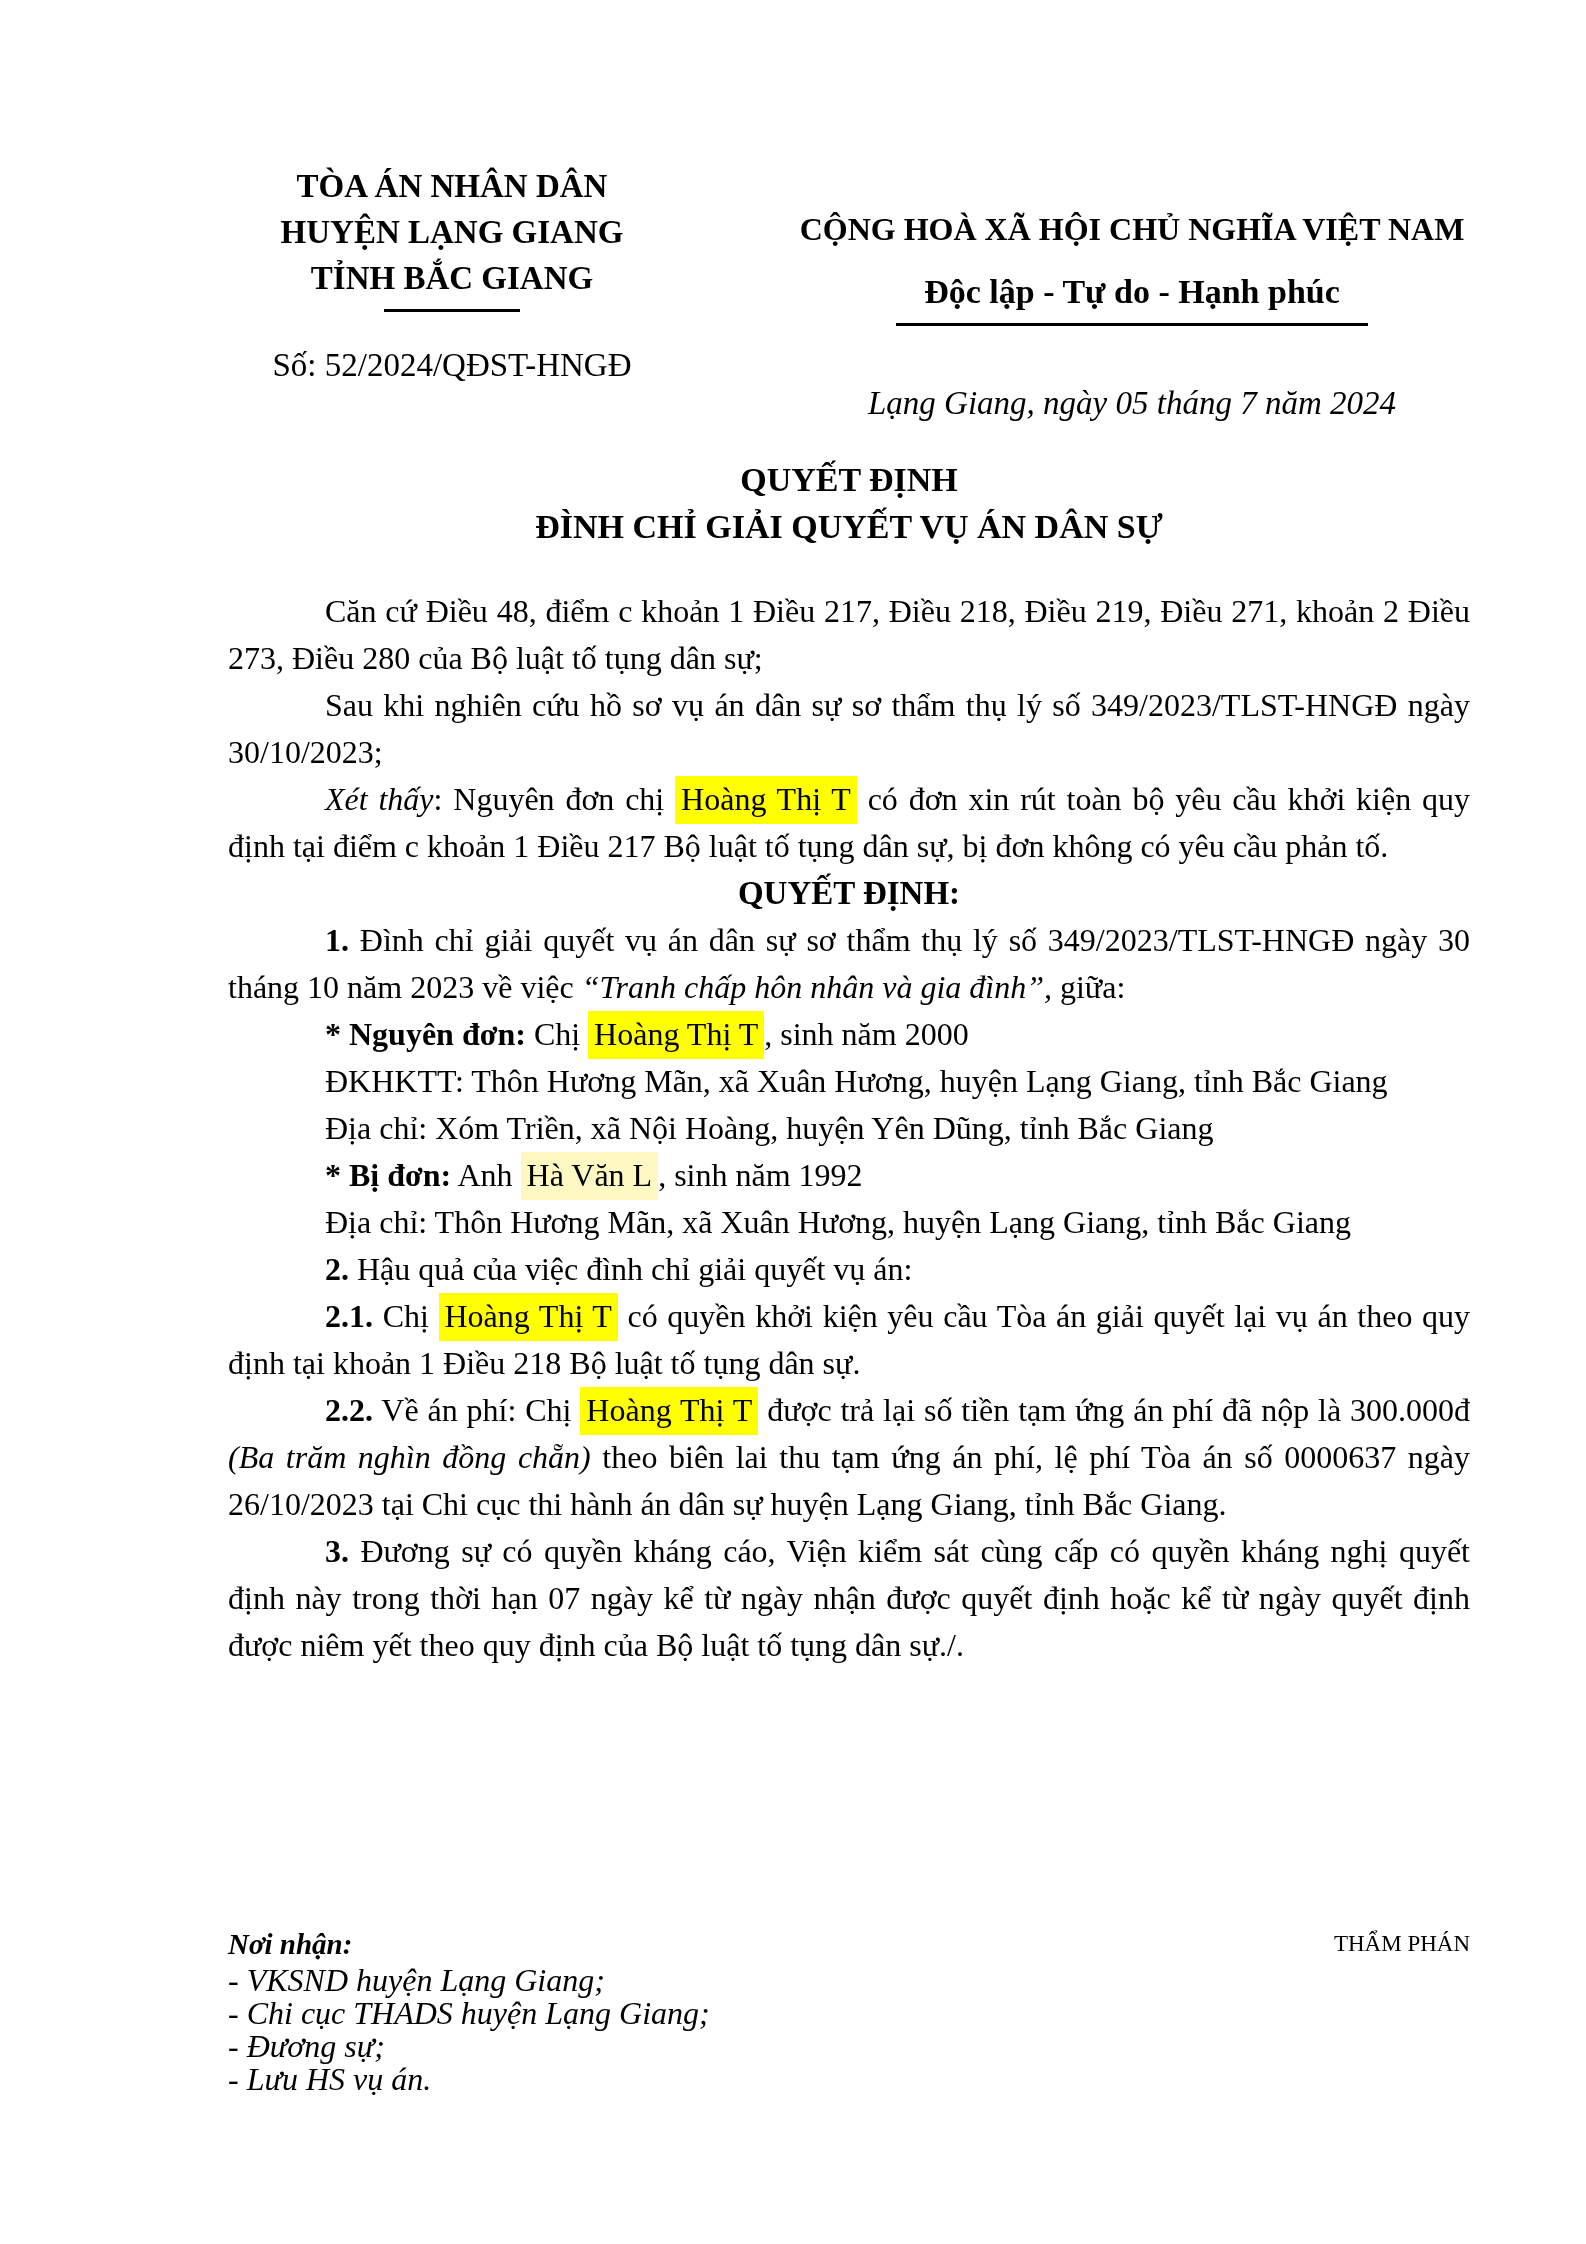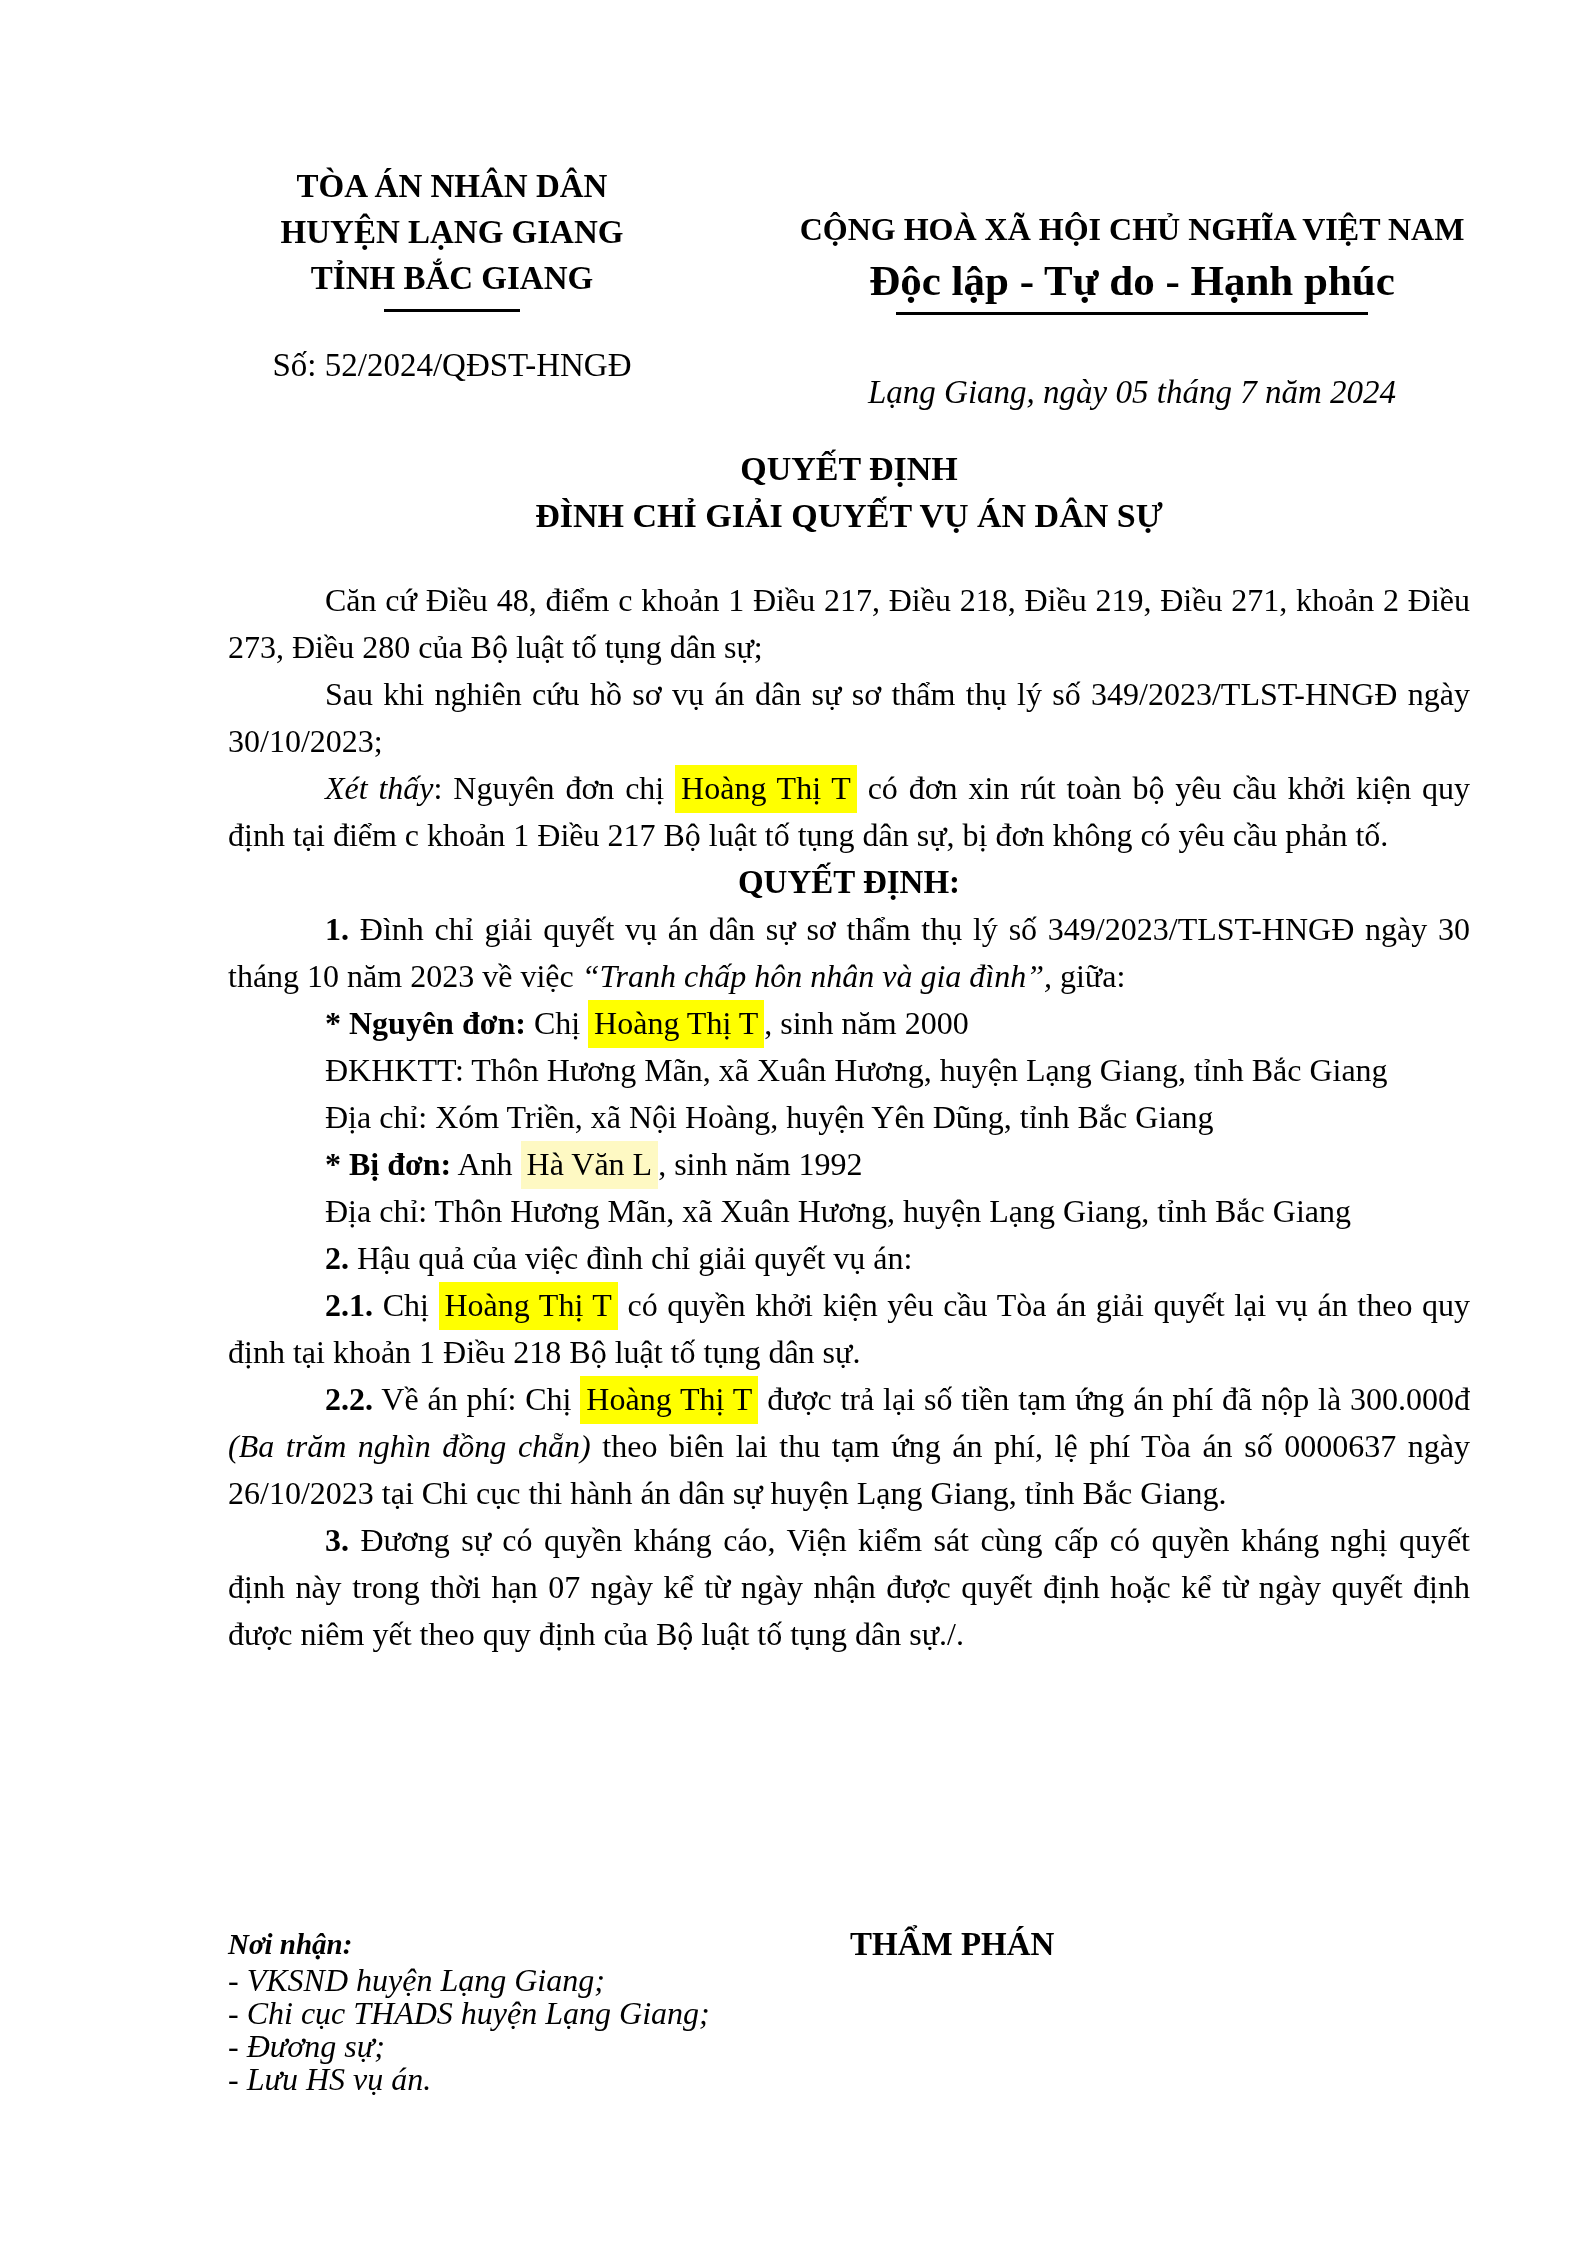--- a/index.html
+++ b/index.html
@@ -45,21 +45,21 @@
     margin-top: 30px;
     white-space: nowrap;
   }
   .header-right {
     flex: 1;
     margin-left: 94px;
     text-align: center;
     font-weight: bold;
   }
   .national-line1 { font-size: 32px; line-height: 46px; white-space: nowrap; margin-top: 43px; }
-  .national-line2 { font-size: 43px; line-height: 46px; margin-top: 6px; white-space: nowrap; }
+  .national-line2 { font-size: 34px; line-height: 46px; margin-top: 17px; white-space: nowrap; }
   .rule-long {
     width: 472px;
     height: 3px;
     background: #000;
     margin: 8px auto 0 auto;
   }
   .date-line {
     font-weight: normal;
     font-style: italic;
     font-size: 33px;
@@ -112,23 +112,23 @@
     font-size: 29px;
     line-height: 40px;
   }
   .recipient {
     font-size: 32px;
     line-height: 33px;
     font-style: italic;
   }
   .footer-right {
     width: 620px;
-    text-align: left;
-    font-weight: bold;
-    font-size: 33px;
+    text-align: right;
+    font-weight: normal;
+    font-size: 23px;
     line-height: 40px;
   }
 </style>
 </head>
 <body>
 
 <div class="page">
 
   <div class="header-row">
     <div class="header-left">

